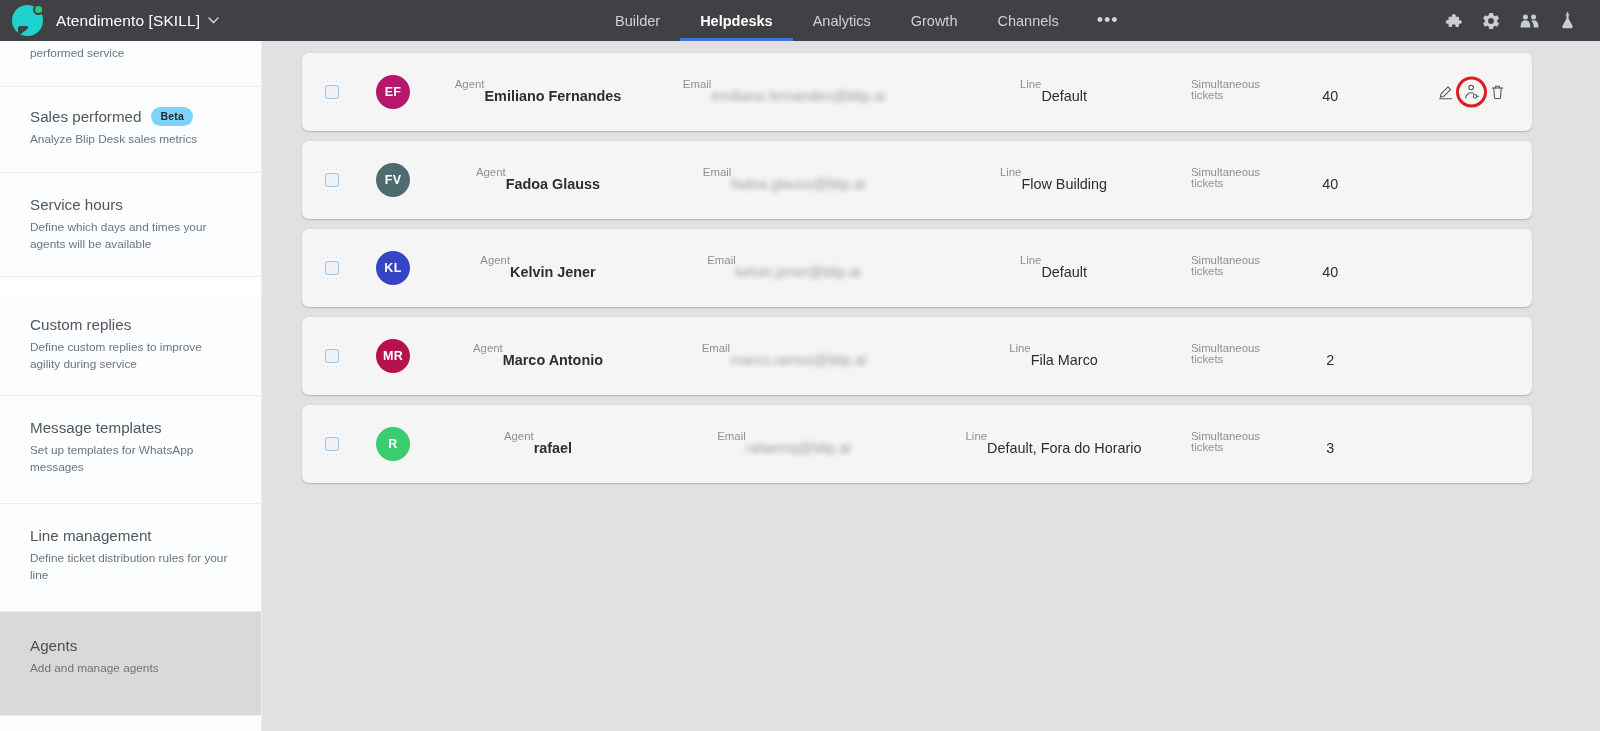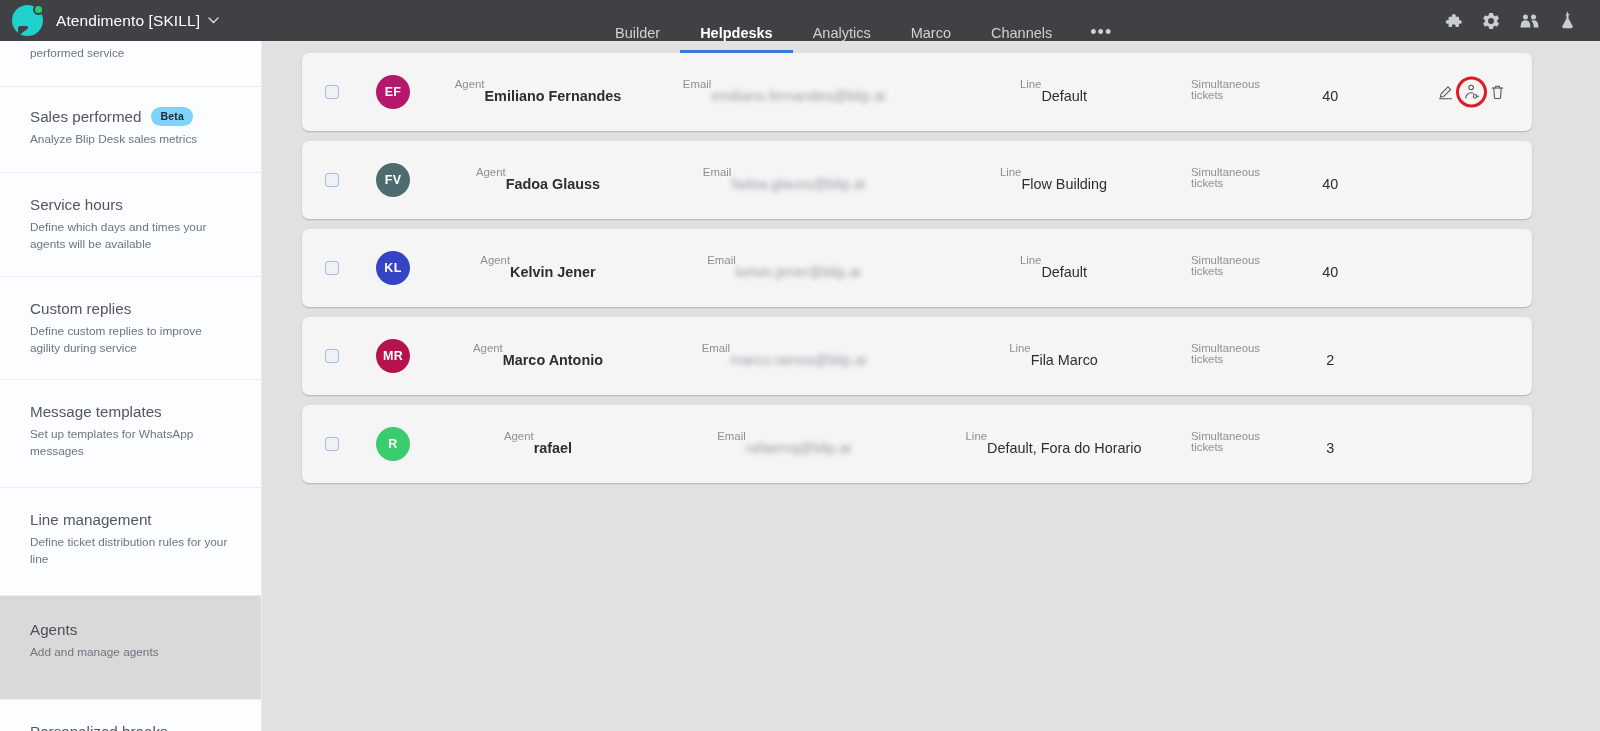--- a/index.html
+++ b/index.html
@@ -50,21 +50,21 @@
   .brand-title {
     color: #ffffff; font-size: 15.5px; font-weight: 400;
     margin-left: 13px; letter-spacing: .1px;
     white-space: nowrap;
   }
   .brand-chevron {
     margin-left: 8px; color: #d6d8da; font-size: 11px; line-height: 1;
   }
 
   .nav {
-    position: absolute; left: 595px; top: 12px;
+    position: absolute; left: 595px; top: 0;
     height: 41px; display: flex; align-items: stretch;
   }
   .nav-item {
     position: relative;
     display: flex; align-items: center; justify-content: center;
     padding: 0 20px;
     color: #cfd2d5; font-size: 14.5px; font-weight: 400;
     white-space: nowrap; cursor: pointer;
   }
   .nav-item.active { color: #ffffff; font-weight: 700; }
@@ -215,21 +215,21 @@
     <div class="nav-item">
         <span>Builder</span>
       </div>
     <div class="nav-item active">
         <span>Helpdesks</span>
       </div>
     <div class="nav-item">
         <span>Analytics</span>
       </div>
     <div class="nav-item">
-        <span>Marco</span>
+        <span>Growth</span>
       </div>
     <div class="nav-item">
         <span>Channels</span>
       </div>
     <div class="nav-more">•••</div>
   </div>
 
   <div class="header-icons">
     <div class="hicon">
       <svg width="20" height="20" viewBox="0 0 24 24" fill="#c9cdd1">
@@ -279,21 +279,21 @@
   <div class="side-item">
     <div class="side-item-inner" style="padding-top:22px;padding-bottom:22px;">
       <div class="side-title">
         <span>Service hours</span>
       </div>
       <div class="side-desc">Define which days and times your agents will be available</div>
     </div>
   </div>
 
   <div class="side-item">
-    <div class="side-item-inner" style="padding-top:22px;padding-bottom:22px;">
+    <div class="side-item-inner" style="padding-top:22px;padding-bottom:22px;margin-top:16px;">
       <div class="side-title">
         <span>Custom replies</span>
       </div>
       <div class="side-desc">Define custom replies to improve agility during service</div>
     </div>
   </div>
 
   <div class="side-item">
     <div class="side-item-inner" style="padding-top:22px;padding-bottom:27px;">
       <div class="side-title">

